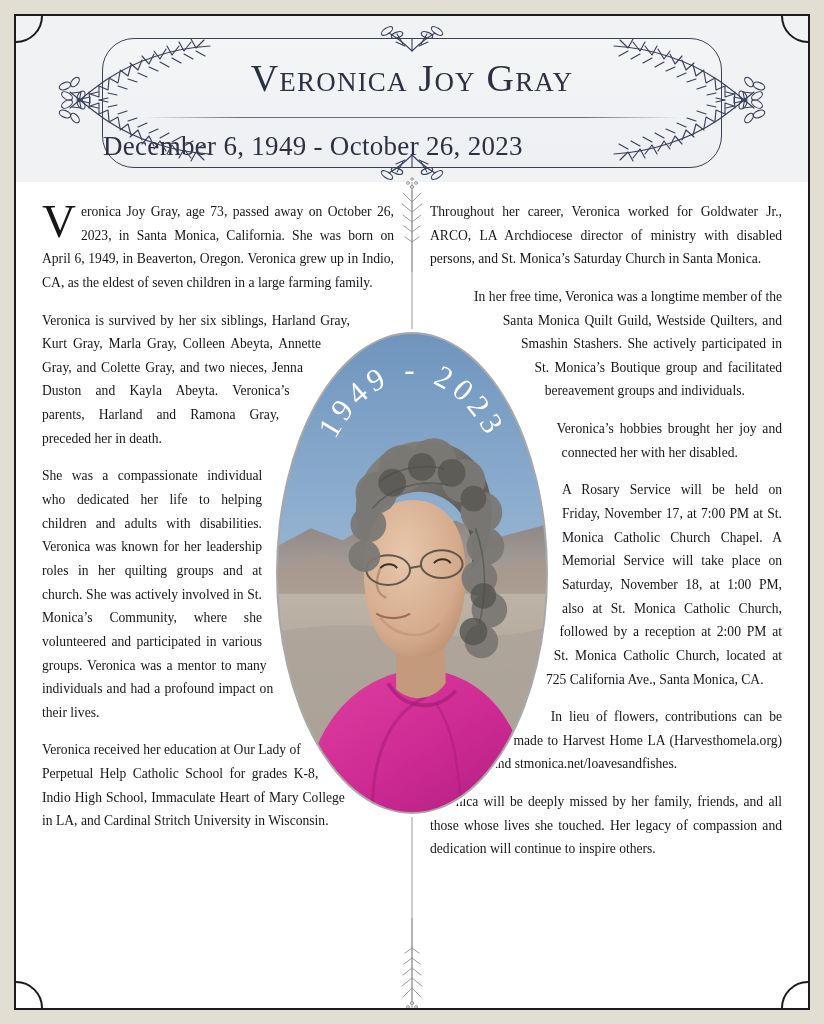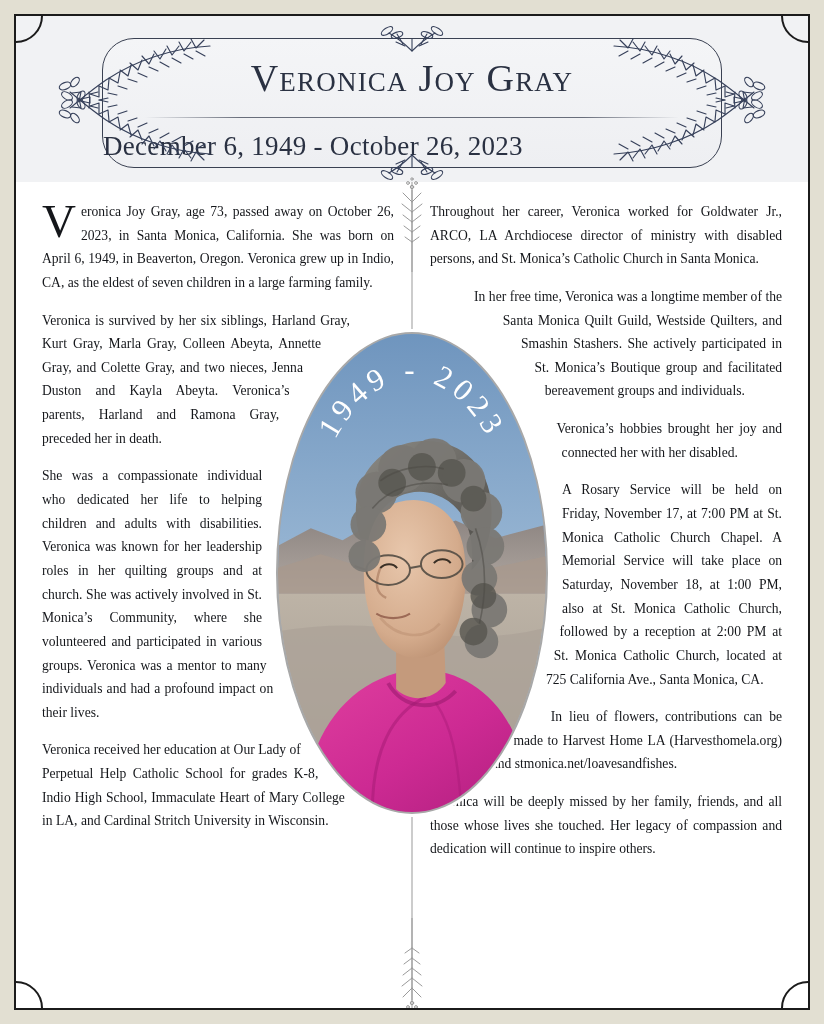--- a/index.html
+++ b/index.html
@@ -507,21 +507,21 @@
 
         <div class="col left">
           <p class="para dropcap">Veronica Joy Gray, age 73, passed away on October 26, 2023, in Santa Monica, California. She was born on April 6, 1949, in Beaverton, Oregon. Veronica grew up in Indio, CA, as the eldest of seven children in a large farming family.</p>
           <div class="wrap-left"></div>
           <p class="para">Veronica is survived by her six siblings, Harland Gray, Kurt Gray, Marla Gray, Colleen Abeyta, Annette Gray, and Colette Gray, and two nieces, Jenna Duston and Kayla Abeyta. Veronica’s parents, Harland and Ramona Gray, preceded her in death.</p>
           <p class="para">She was a compassionate individual who dedicated her life to helping children and adults with disabilities. Veronica was known for her leadership roles in her quilting groups and at church. She was actively involved in St. Monica’s Community, where she volunteered and participated in various groups. Veronica was a mentor to many individuals and had a profound impact on their lives.</p>
           <p class="para">Veronica received her education at Our Lady of Perpetual Help Catholic School for grades K-8, Indio High School, Immaculate Heart of Mary College in LA, and Cardinal Stritch University in Wisconsin.</p>
         </div>
 
         <div class="col right">
-          <p class="para">Throughout her career, Veronica worked for Goldwater Jr., ARCO, LA Archdiocese director of ministry with disabled persons, and St. Monica’s Catholic Church in Santa Monica.</p>
+          <p class="para">Throughout her career, Veronica worked for Goldwater Jr., ARCO, LA Archdiocese director of ministry with disabled persons, and St. Monica’s Saturday Church in Santa Monica.</p>
           <div class="wrap-right"></div>
           <p class="para">In her free time, Veronica was a longtime member of the Santa Monica Quilt Guild, Westside Quilters, and Smashin Stashers. She actively participated in St. Monica’s Boutique group and facilitated bereavement groups and individuals.</p>
           <p class="para">Veronica’s hobbies brought her joy and connected her with her disabled.</p>
           <p class="para">A Rosary Service will be held on Friday, November 17, at 7:00 PM at St. Monica Catholic Church Chapel. A Memorial Service will take place on Saturday, November 18, at 1:00 PM, also at St. Monica Catholic Church, followed by a reception at 2:00 PM at St. Monica Catholic Church, located at 725 California Ave., Santa Monica, CA.</p>
           <p class="para indent">In lieu of flowers, contributions can be made to Harvest Home LA (Harvesthomela.org) and stmonica.net/loavesandfishes.</p>
           <p class="para">Veronica will be deeply missed by her family, friends, and all those whose lives she touched. Her legacy of compassion and dedication will continue to inspire others.</p>
         </div>
 
       </div>
     </div>

